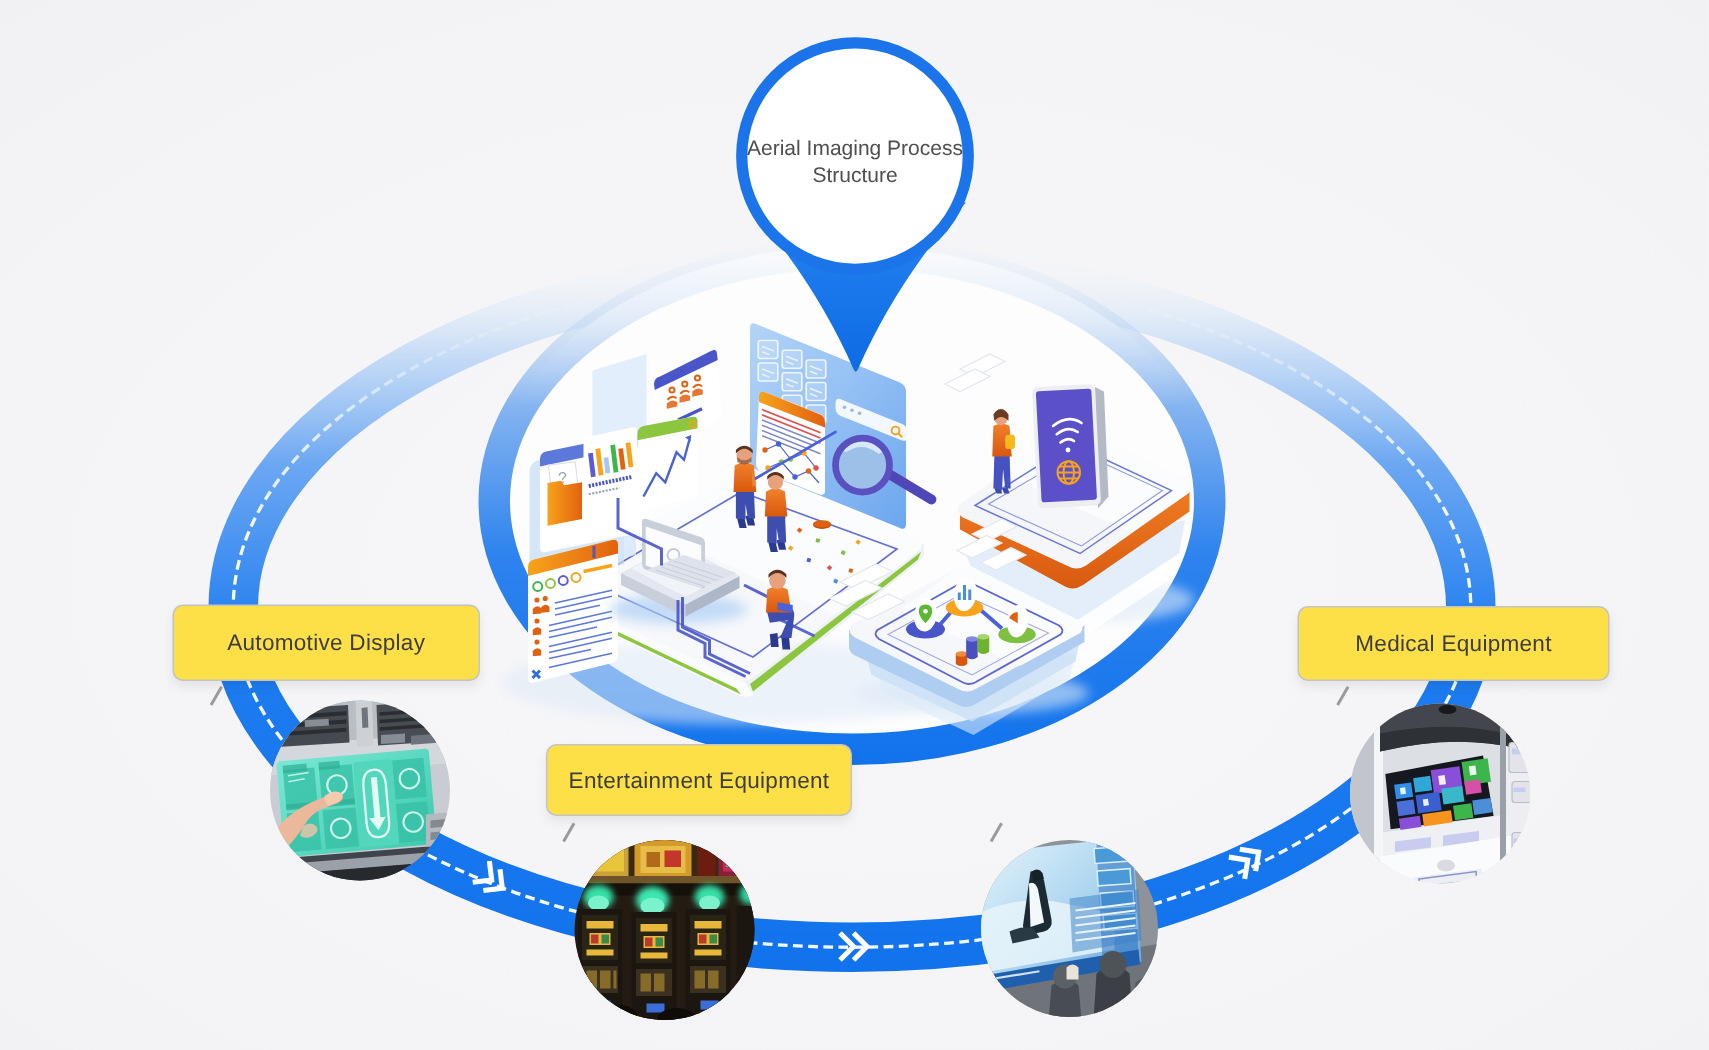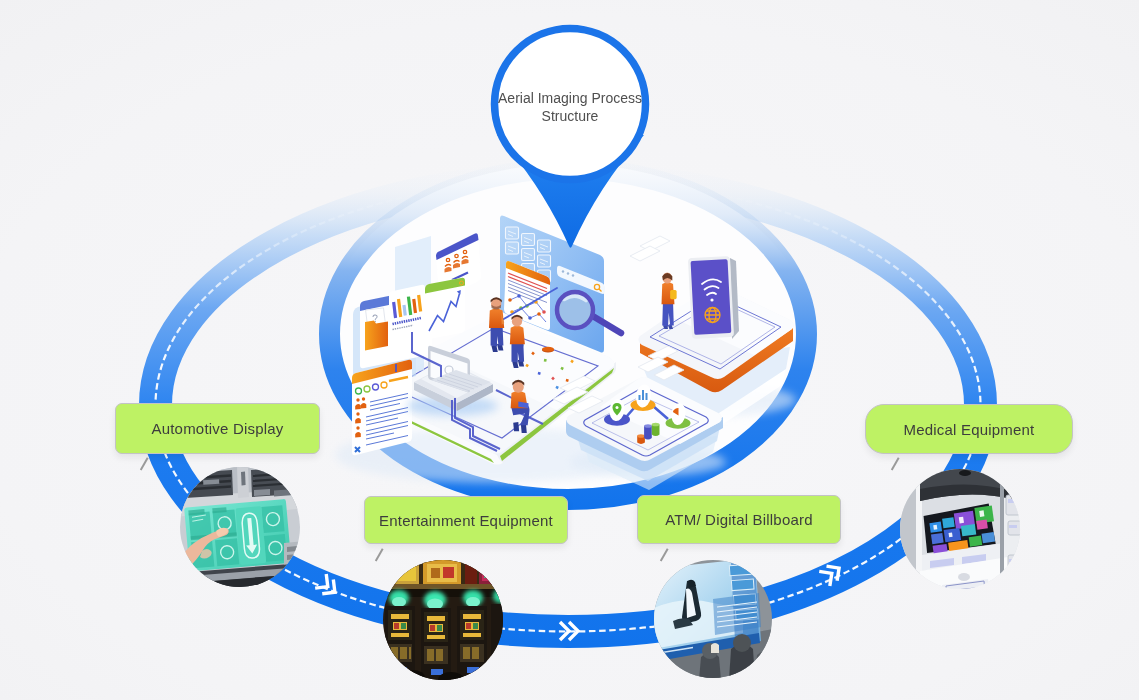--- a/index.html
+++ b/index.html
@@ -1,19 +1,19 @@
 <!DOCTYPE html>
 <html><head>
 <meta charset="utf-8">
 <style>
   html,body{margin:0;padding:0;}
   body{width:1139px;height:700px;overflow:hidden;font-family:"Liberation Sans",sans-serif;background:#f4f4f6;}
   #stage{position:relative;width:1139px;height:700px;}
   svg{position:absolute;left:0;top:0;}
-  .label{position:absolute;background:#bef264;border:1px solid #c3c3c5;border-radius:7px;
+  .label{position:absolute;background:#fde047;border:1px solid #c3c3c5;border-radius:7px;
     box-shadow:0 4px 7px rgba(0,0,0,0.07);display:flex;align-items:center;justify-content:center;
     font-size:15px;color:#3d3d3d;letter-spacing:0.2px;}
   .tail{position:absolute;width:14px;height:1.5px;background:#9a9a9a;transform:rotate(-60deg);}
 </style>
 </head>
 <body>
 <div id="stage">
 <svg width="1139" height="700" viewBox="0 0 1139 700">
 <defs>
   <radialGradient id="bgGrad" cx="50%" cy="55%" r="75%">
@@ -750,17 +750,16 @@
       <path d="M 40 -62 L 44 -62 L 44 62 L 40 62 Z" fill="#9aa0a8"></path>
     </g>
   </g>
 </g>
 </svg>
 
 <div class="label" style="left:115px;top:403px;width:203px;height:49px;">Automotive Display</div>
 <div class="tail" style="left:137px;top:463px;"></div>
 <div class="label" style="left:364px;top:496px;width:202px;height:46px;">Entertainment Equipment</div>
 <div class="tail" style="left:372px;top:554px;"></div>
-<div class="label" style="left:637px;top:495px;width:202px;height:47px;">ATM/ Digital Billboard</div>
 <div class="tail" style="left:657px;top:554px;"></div>
-<div class="label" style="left:865px;top:404px;width:206px;height:48px;border-radius:19px;">Medical Equipment</div>
+<div class="label" style="left:865px;top:404px;width:206px;height:48px;">Medical Equipment</div>
 <div class="tail" style="left:888px;top:463px;"></div>
 </div>
 
 </body></html>

